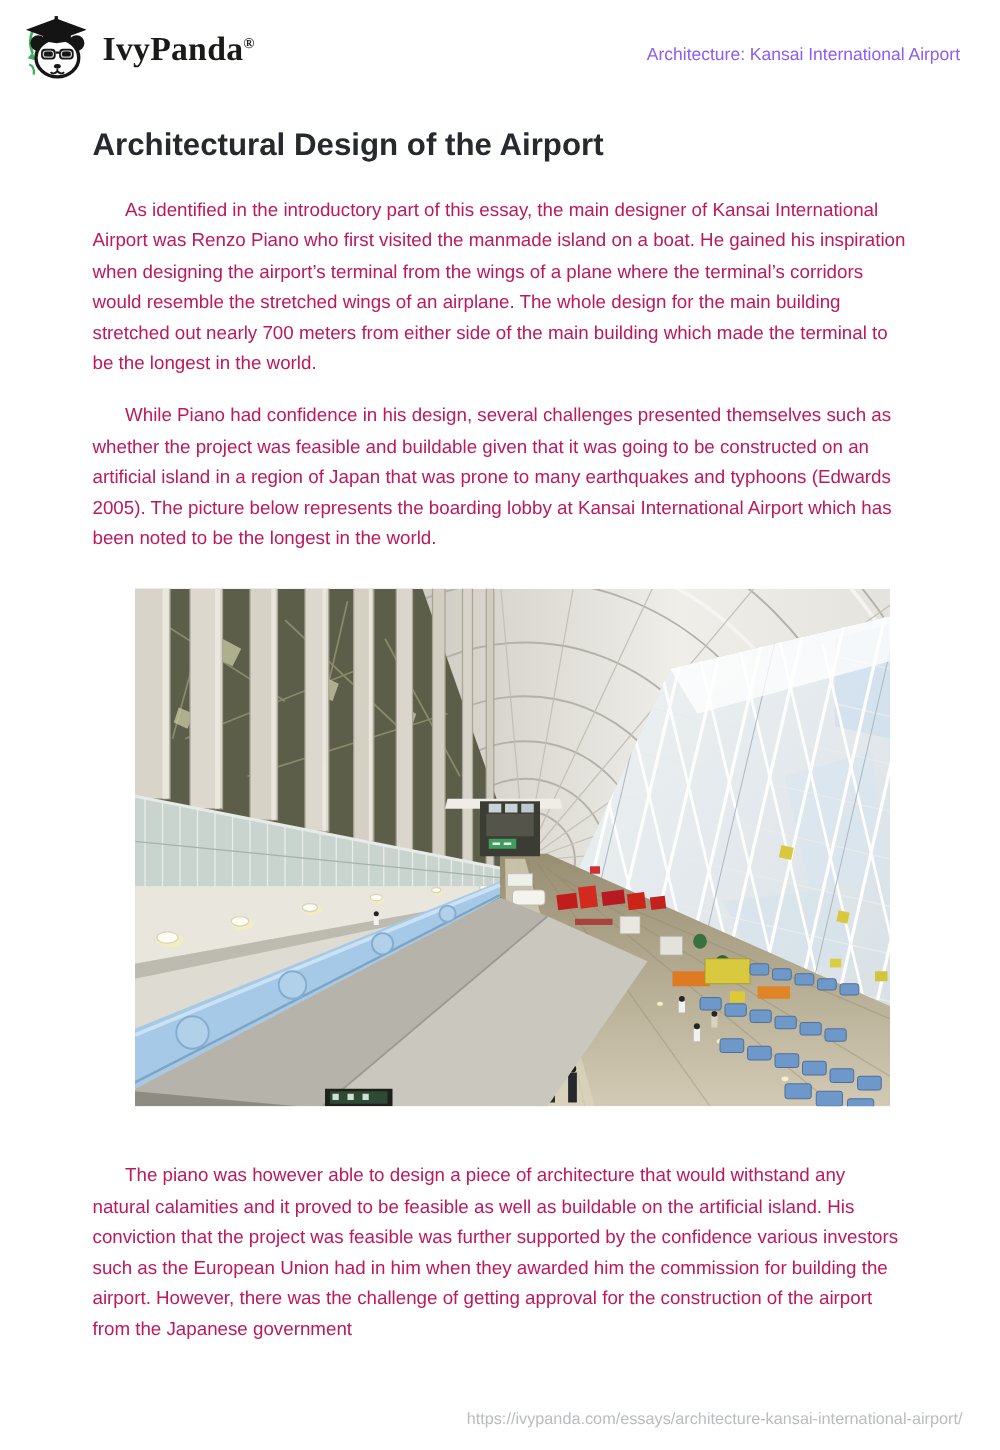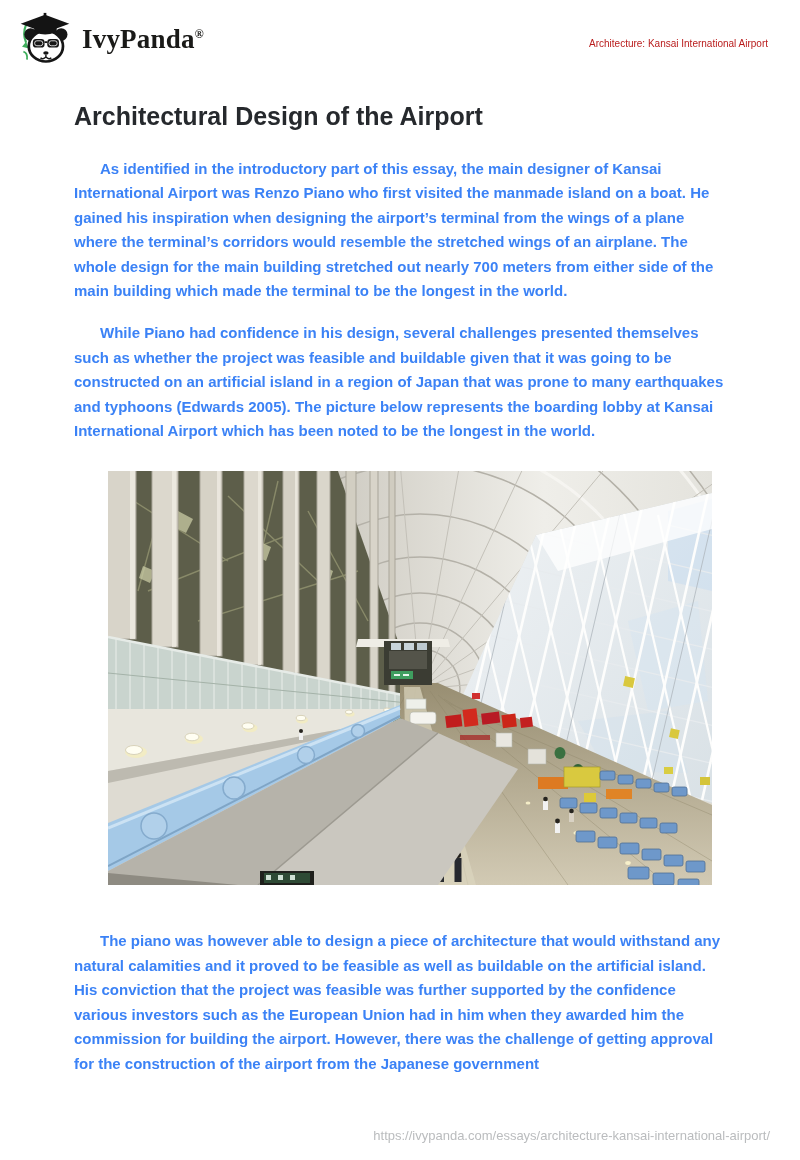--- a/index.html
+++ b/index.html
@@ -8,27 +8,27 @@
     font-family:"Liberation Sans", sans-serif;overflow:hidden;
   }
   
   .hdr{display:flex;justify-content:space-between;align-items:center;
        padding:8px 32px 0 18px;height:62px;}
   .logo{display:flex;align-items:center;gap:10px;cursor:pointer;}
   .logo svg{display:block;}
   .logo-text{font-family:"Liberation Serif", serif;font-weight:bold;
              font-size:27px;color:#1a1a18;letter-spacing:.2px;}
   .logo-text sup{font-size:12px;font-weight:bold;}
-  .doc-title{margin-top:8px;font-size:10px;color:#b91c1c;}
+  .doc-title{margin-top:8px;font-size:14px;color:#8b5cf6;}
   
   main{padding:0 74px;margin-top:32px;}
   h1{margin:8px 0 26px 0;font-size:25px;font-weight:bold;color:#26292d;
      letter-spacing:0;}
-  main p{margin:0 0 18px 0;font-size:15px;line-height:24.4px;color:#3b82f6;
-         text-indent:26px;font-weight:bold;}
+  main p{margin:0 0 18px 0;font-size:15px;line-height:24.4px;color:#be185d;
+         text-indent:26px;}
   figure{margin:28px 0 44px 34px;width:604px;height:414px;}
   figure svg{display:block;width:604px;height:414px;}
   
   .ftr{position:absolute;top:1126px;right:30px;}
   .ftr a{font-size:13px;color:#babcbe;text-decoration:none;margin-top:47px;}
 </style>
 </head>
 <body>
 
 <header class="hdr">

